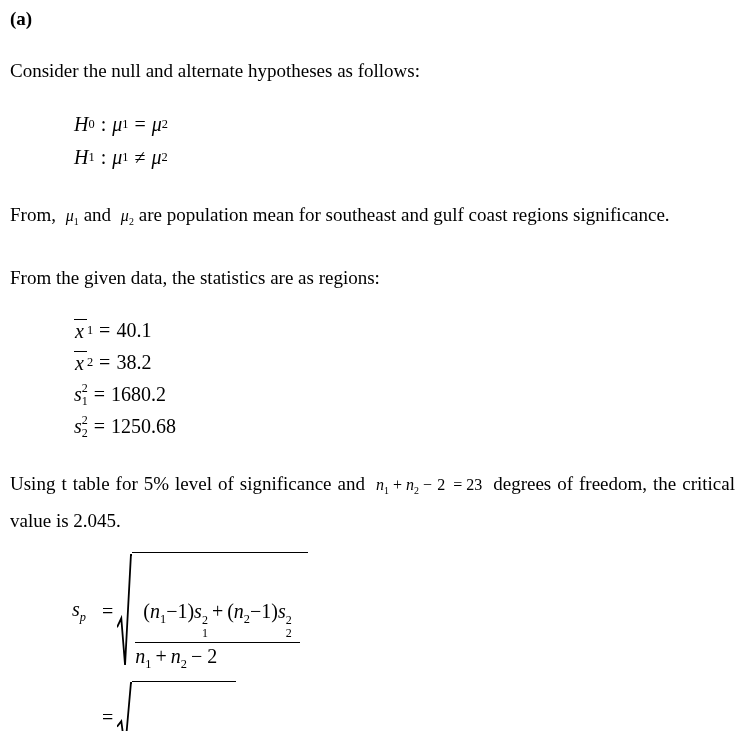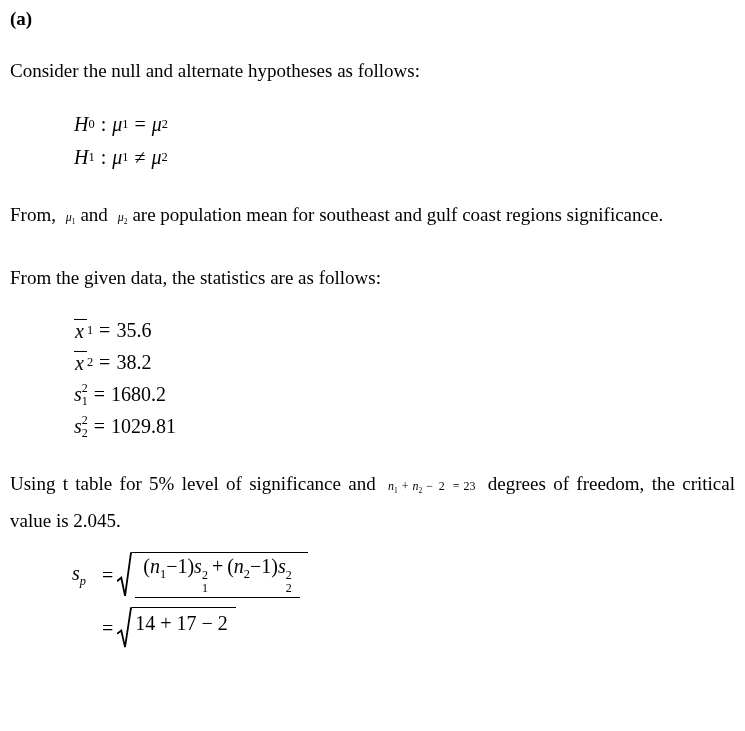--- a/index.html
+++ b/index.html
@@ -26,30 +26,30 @@
   .msub.it{font-style:italic;}
   .op{padding:0 4px;}
   .rel{padding:0 6px;}
   .supsub{
     display:inline-flex;flex-direction:column;align-items:flex-start;
     font-size:0.6em;line-height:1.05;vertical-align:-0.55em;font-style:normal;
   }
   .xbar{display:inline-block;border-top:1.6px solid #000;padding:1px 3px 0 1px;line-height:1.05;}
   .stat-row{height:32px;display:flex;align-items:center;font-size:20px;white-space:nowrap;}
   .hyp-row{height:33px;display:flex;align-items:center;font-size:20px;white-space:nowrap;}
-  .inline-math{font-size:12px;padding:0 5px;white-space:nowrap;margin-top:8px;}
+  .inline-math{font-size:16px;padding:0 5px;white-space:nowrap;margin-top:8px;}
   
   .eq-block{margin-top:16px;}
   .eq-row{display:flex;align-items:center;margin-left:62px;margin-bottom:9px;font-size:20px;}
   .eq-lhs{width:30px;flex-shrink:0;}
   .eq-rel{margin-right:4px;}
   .sqrt{display:inline-flex;align-items:stretch;}
   .rad-sign{width:15px;flex-shrink:0;height:auto;display:block;}
   .sqrt-body{border-top:1.8px solid #000;padding:2px 8px 0 3px;}
-  .frac{display:inline-flex;flex-direction:column;align-items:stretch;text-align:left;}
+  .frac{display:inline-flex;flex-direction:column;align-items:stretch;text-align:left;margin-top:45px;}
   .fnum{padding:0 8px 3px;border-bottom:1.6px solid #000;white-space:nowrap;}
   .fden{padding-top:2px;white-space:nowrap;}
 </style>
 </head>
 <body>
 
 <div class="page">
 
   <div class="bold">(a)</div>
 
@@ -75,28 +75,28 @@
       <span class="rel">≠</span>
       <span class="it">μ</span>
         <span class="msub">2</span>
     </div>
   </div>
 
   <p class="para sp-above-lg"><span>From,</span>
     <span class="inline-math"><span class="it">μ</span><span class="msub">1</span></span><span>and</span>
     <span class="inline-math"><span class="it">μ</span><span class="msub">2</span></span><span>are population mean for southeast and gulf coast regions significance.</span></p>
 
-  <p class="para sp-above-lg">From the given data, the statistics are as follows:</p>
+  <p class="para sp-above-lg">From the given data, the statistics are as regions:</p>
 
   <div class="indent sp-above-md">
     <div class="stat-row">
       <span class="xbar"><span class="it">x</span></span>
         <span class="msub">1</span>
       <span class="rel">=</span>
-      <span>35.6</span>
+      <span>40.1</span>
     </div>
     <div class="stat-row">
       <span class="xbar"><span class="it">x</span></span>
         <span class="msub">2</span>
       <span class="rel">=</span>
       <span>38.2</span>
     </div>
     <div class="stat-row">
       <span class="it">s</span>
         <span class="supsub">
@@ -106,21 +106,21 @@
       <span class="rel">=</span>
       <span>1680.2</span>
     </div>
     <div class="stat-row">
       <span class="it">s</span>
         <span class="supsub">
           <span>2</span>
           <span>2</span>
         </span>
       <span class="rel">=</span>
-      <span>1029.81</span>
+      <span>1250.68</span>
     </div>
   </div>
 
   <p class="para justify sp-above-lg"><span>Using t table for 5% level of significance and</span>
     <span class="inline-math"><span class="it">n</span><span class="msub">1</span><span class="op">+</span><span class="it">n</span><span class="msub">2</span><span class="op">− 2</span><span class="op">=</span><span>23</span></span>
     <span>degrees of freedom, the critical value is 2.045.</span></p>
 
 
   <div class="eq-block">
 
@@ -133,20 +133,21 @@
           </svg>
         <span class="sqrt-body">
           <span class="frac">
             <span class="fnum"><span>(</span><span class="it">n</span><span class="msub">1</span><span>−1</span><span>)</span><span class="it">s</span><span class="supsub">
                   <span>2</span>
                   <span>1</span>
                 </span><span class="op">+</span><span>(</span><span class="it">n</span><span class="msub">2</span><span>−1</span><span>)</span><span class="it">s</span><span class="supsub">
                   <span>2</span>
                   <span>2</span>
                 </span></span>
+            <span class="fden"><span class="it">n</span><span class="msub">1</span><span class="op">+</span><span class="it">n</span><span class="msub">2</span><span class="op">− 2</span></span>
           </span>
         </span>
       </span>
     </div>
 
     <div class="eq-row">
       <span class="eq-lhs"></span>
       <span class="eq-rel">=</span>
       <span class="sqrt">
         <svg class="rad-sign" viewBox="0 0 14 40" preserveAspectRatio="none">

